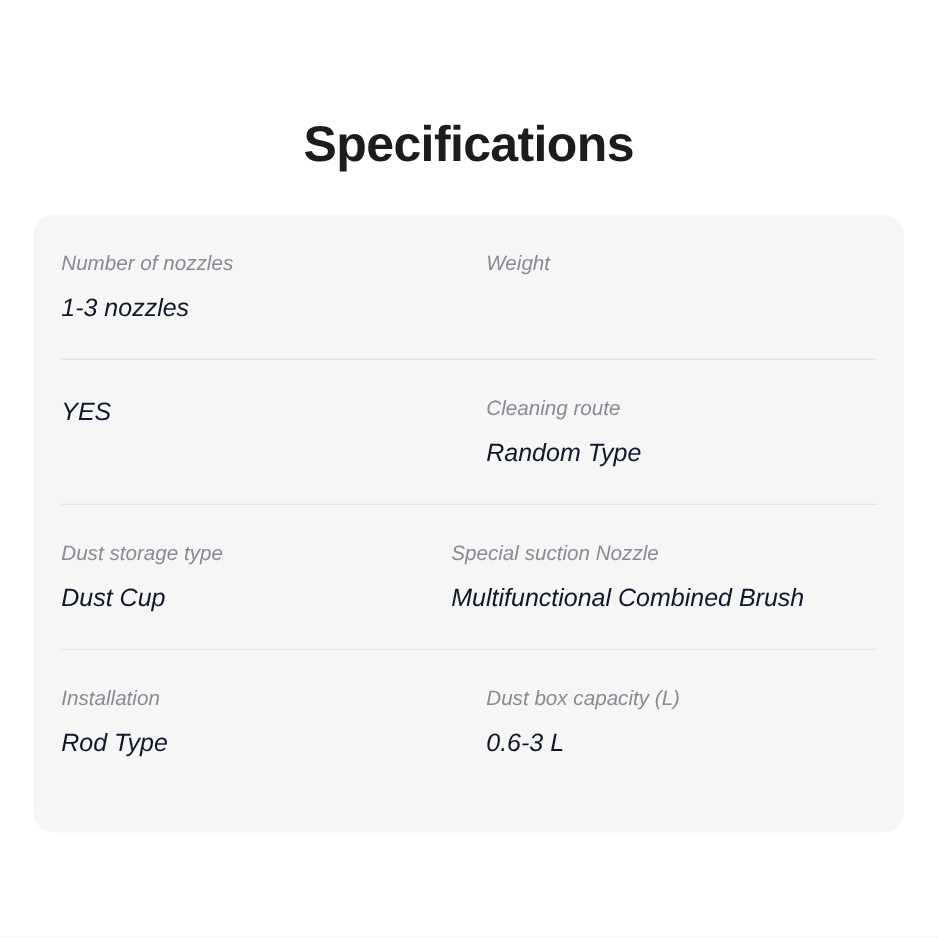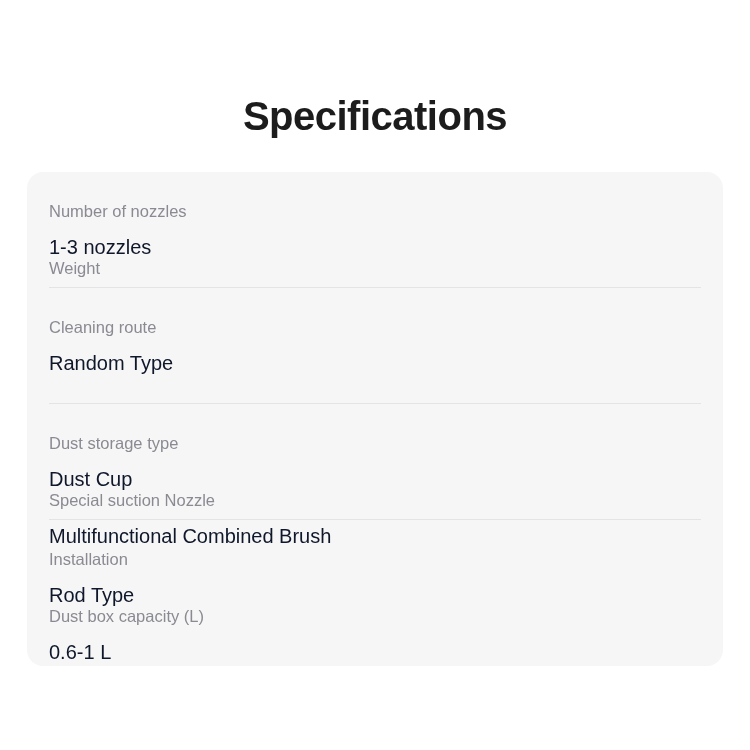--- a/index.html
+++ b/index.html
@@ -38,25 +38,26 @@
     box-sizing: border-box;
     background: #f6f6f6;
     border-radius: 16px;
     padding: 0 22px;
   }
   .spec-rows {
     display: block;
   }
   .spec-row {
     display: flex;
-    flex-direction: column;
+    flex-direction: row;
     box-sizing: border-box;
     height: 116px;
     border-bottom: 1px solid #e4e4e4;
     padding-top: 30px;
+    font-style: italic;
   }
   .spec-row.last {
     border-bottom: none;
   }
   .spec-cell {
     box-sizing: border-box;
     padding-right: 12px;
   }
   .spec-cell.col0 {
     width: 340px;
@@ -94,20 +95,21 @@
           <div class="spec-label">Number of nozzles</div>
           <div class="spec-value">1-3 nozzles</div>
         </div>
         <div class="spec-cell col1">
           <div class="spec-label">Weight</div>
         </div>
       </div>
 
       <div class="spec-row">
         <div class="spec-cell col0">
+          <div class="spec-value">YES</div>
         </div>
         <div class="spec-cell col1">
           <div class="spec-label">Cleaning route</div>
           <div class="spec-value">Random Type</div>
         </div>
       </div>
 
       <div class="spec-row">
         <div class="spec-cell col1">
           <div class="spec-label">Dust storage type</div>
@@ -119,20 +121,20 @@
         </div>
       </div>
 
       <div class="spec-row last">
         <div class="spec-cell col0">
           <div class="spec-label">Installation</div>
           <div class="spec-value">Rod Type</div>
         </div>
         <div class="spec-cell col1">
           <div class="spec-label">Dust box capacity (L)</div>
-          <div class="spec-value">0.6-1 L</div>
+          <div class="spec-value">0.6-3 L</div>
         </div>
       </div>
 
     </div>
   </div>
 
 </div>
 
 </body></html>

